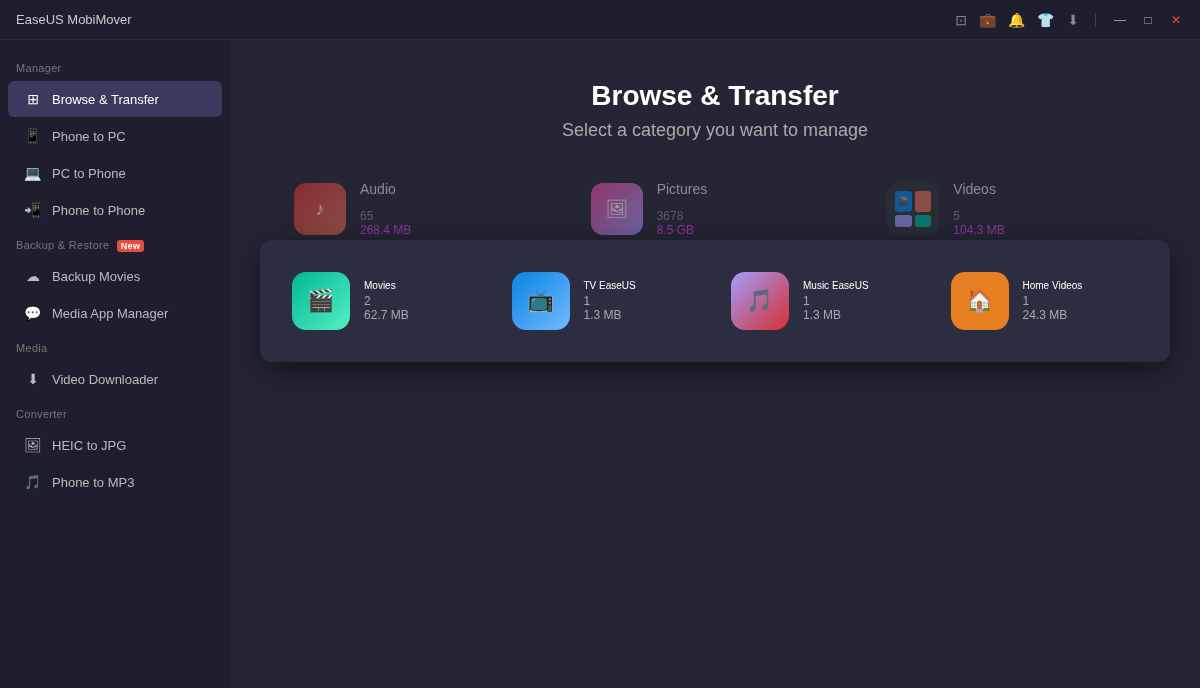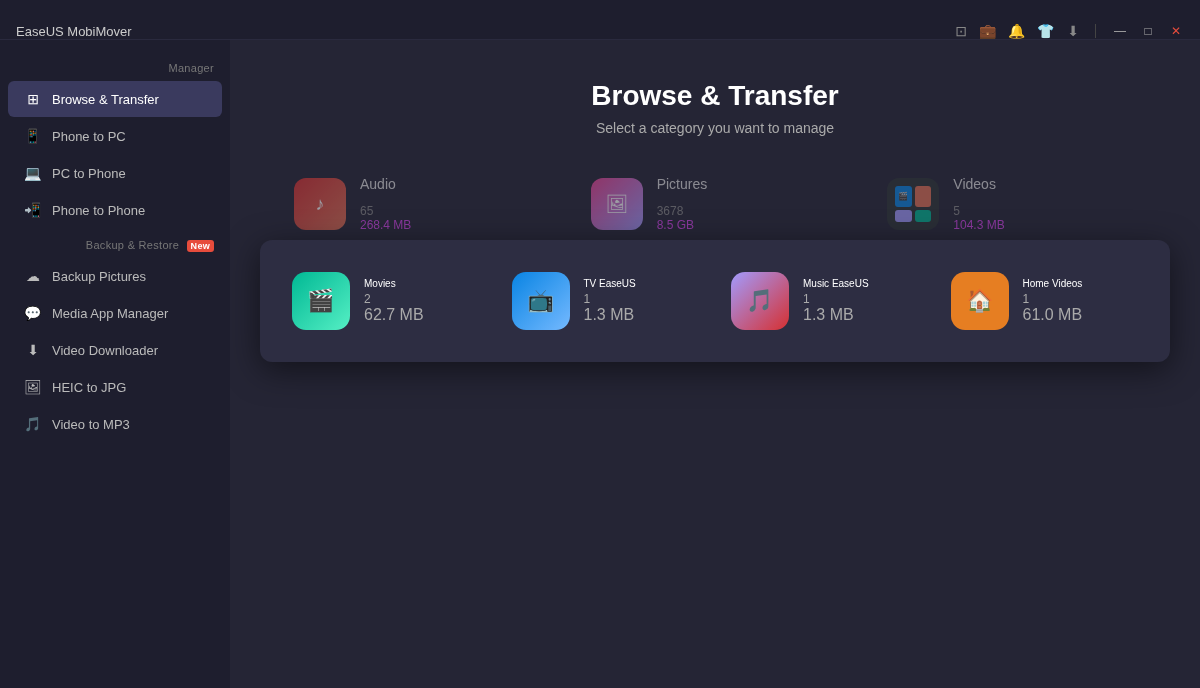--- a/index.html
+++ b/index.html
@@ -11,23 +11,23 @@
       overflow: hidden;
       display: flex;
       flex-direction: column;
     }
 
     
     .titlebar {
       height: 40px;
       background: #1e1e2e;
       display: flex;
-      align-items: flex-end;
+      align-items: flex-start;
       justify-content: space-between;
-      padding: 0 16px;
+      padding: 12px 16px;
       flex-shrink: 0;
       border-bottom: 1px solid #2a2a3e;
     }
     .titlebar-title {
       color: #ccc;
       font-size: 13px;
     }
     .titlebar-controls {
       display: flex;
       gap: 12px;
@@ -64,21 +64,20 @@
       overflow-y: auto;
       padding: 12px 0;
     }
 
     .sidebar-section-label {
       color: #777;
       font-size: 11px;
       padding: 10px 16px 6px;
       text-transform: none;
       letter-spacing: 0.3px;
-      text-align: right;
     }
 
     .sidebar-item {
       display: flex;
       align-items: center;
       gap: 10px;
       padding: 9px 16px;
       cursor: pointer;
       color: #bbb;
       font-size: 13px;
@@ -122,21 +121,21 @@
       padding: 40px 0 20px;
     }
     .content-title {
       color: #fff;
       font-size: 28px;
       font-weight: 700;
       margin-bottom: 8px;
     }
     .content-subtitle {
       color: #aaa;
-      font-size: 14px;
+      font-size: 18px;
     }
 
     
     .categories-grid {
       display: grid;
       grid-template-columns: repeat(3, 1fr);
       gap: 0;
       padding: 0 40px;
       position: relative;
     }
@@ -221,21 +220,21 @@
       font-size: 10px;
       font-weight: 500;
     }
     .popup-count {
       color: #aaa;
       font-size: 12px;
       margin-top: 3px;
     }
     .popup-size {
       color: #aaa;
-      font-size: 16px;
+      font-size: 12px;
     }
 
     
     .icon-audio {
       background: linear-gradient(135deg, #d63031, #e17055);
     }
     .icon-pictures {
       background: linear-gradient(135deg, #e84393, #a29bfe);
     }
     .icon-contacts {
@@ -315,39 +314,41 @@
       <span class="sidebar-item-icon">📲</span>
       <span>Phone to Phone</span>
     </div>
 
     <div class="sidebar-section-label">
       Backup &amp; Restore
       <span class="badge-new">New</span>
     </div>
     <div class="sidebar-item">
       <span class="sidebar-item-icon">☁</span>
-      <span>Backup Pictures</span>
+      <span>Backup Movies</span>
     </div>
     <div class="sidebar-item">
       <span class="sidebar-item-icon">💬</span>
       <span>Media App Manager</span>
     </div>
 
+    <div class="sidebar-section-label">Media</div>
     <div class="sidebar-item">
       <span class="sidebar-item-icon">⬇</span>
       <span>Video Downloader</span>
     </div>
 
+    <div class="sidebar-section-label">Converter</div>
     <div class="sidebar-item">
       <span class="sidebar-item-icon">🖼</span>
       <span>HEIC to JPG</span>
     </div>
     <div class="sidebar-item">
       <span class="sidebar-item-icon">🎵</span>
-      <span>Video to MP3</span>
+      <span>Phone to MP3</span>
     </div>
 
   </div>
 
   <div class="content">
 
     <div class="content-header">
       <div class="content-title">Browse &amp; Transfer</div>
       <div class="content-subtitle">Select a category you want to manage</div>
     </div>
@@ -484,21 +485,21 @@
       <div class="popup-item">
         <div class="popup-icon icon-homevideos" style="border-radius:14px;">
           <svg width="34" height="34" viewBox="0 0 34 34" fill="none">
             <rect width="34" height="34" rx="8" fill="transparent"></rect>
             <text x="17" y="24" text-anchor="middle" font-size="22" fill="white">🏠</text>
           </svg>
         </div>
         <div class="popup-info">
           <div class="popup-name">Home Videos</div>
           <div class="popup-count">1</div>
-          <div class="popup-size">61.0 MB</div>
+          <div class="popup-size">24.3 MB</div>
         </div>
       </div>
 
     </div>
 
   </div>
 
 </div>
 
 </body></html>

